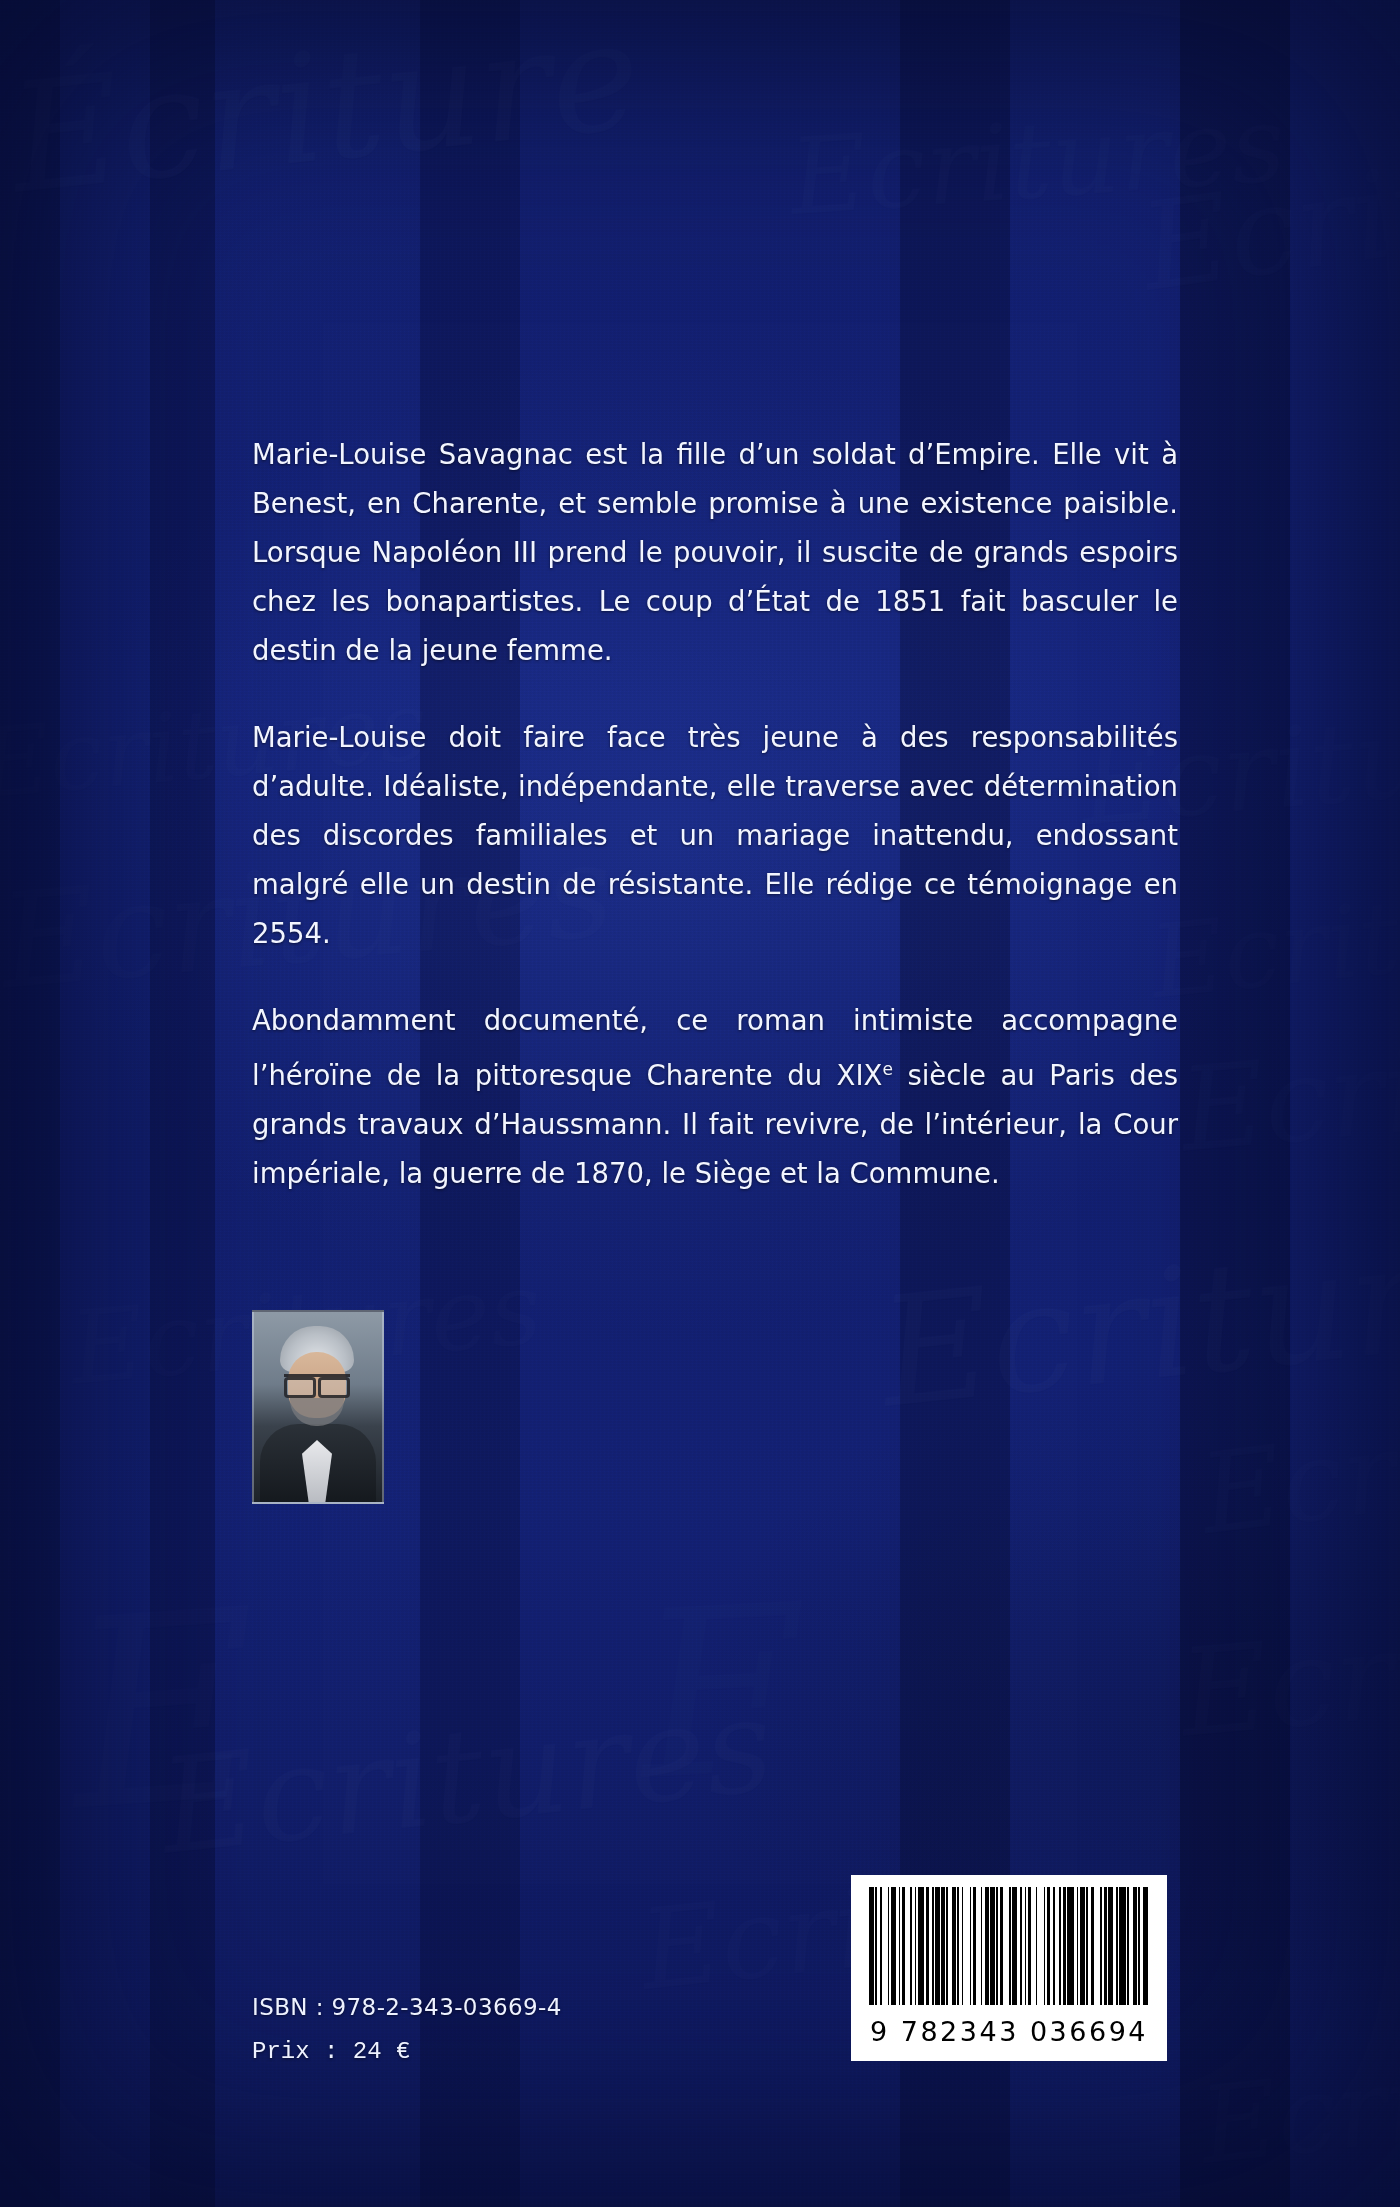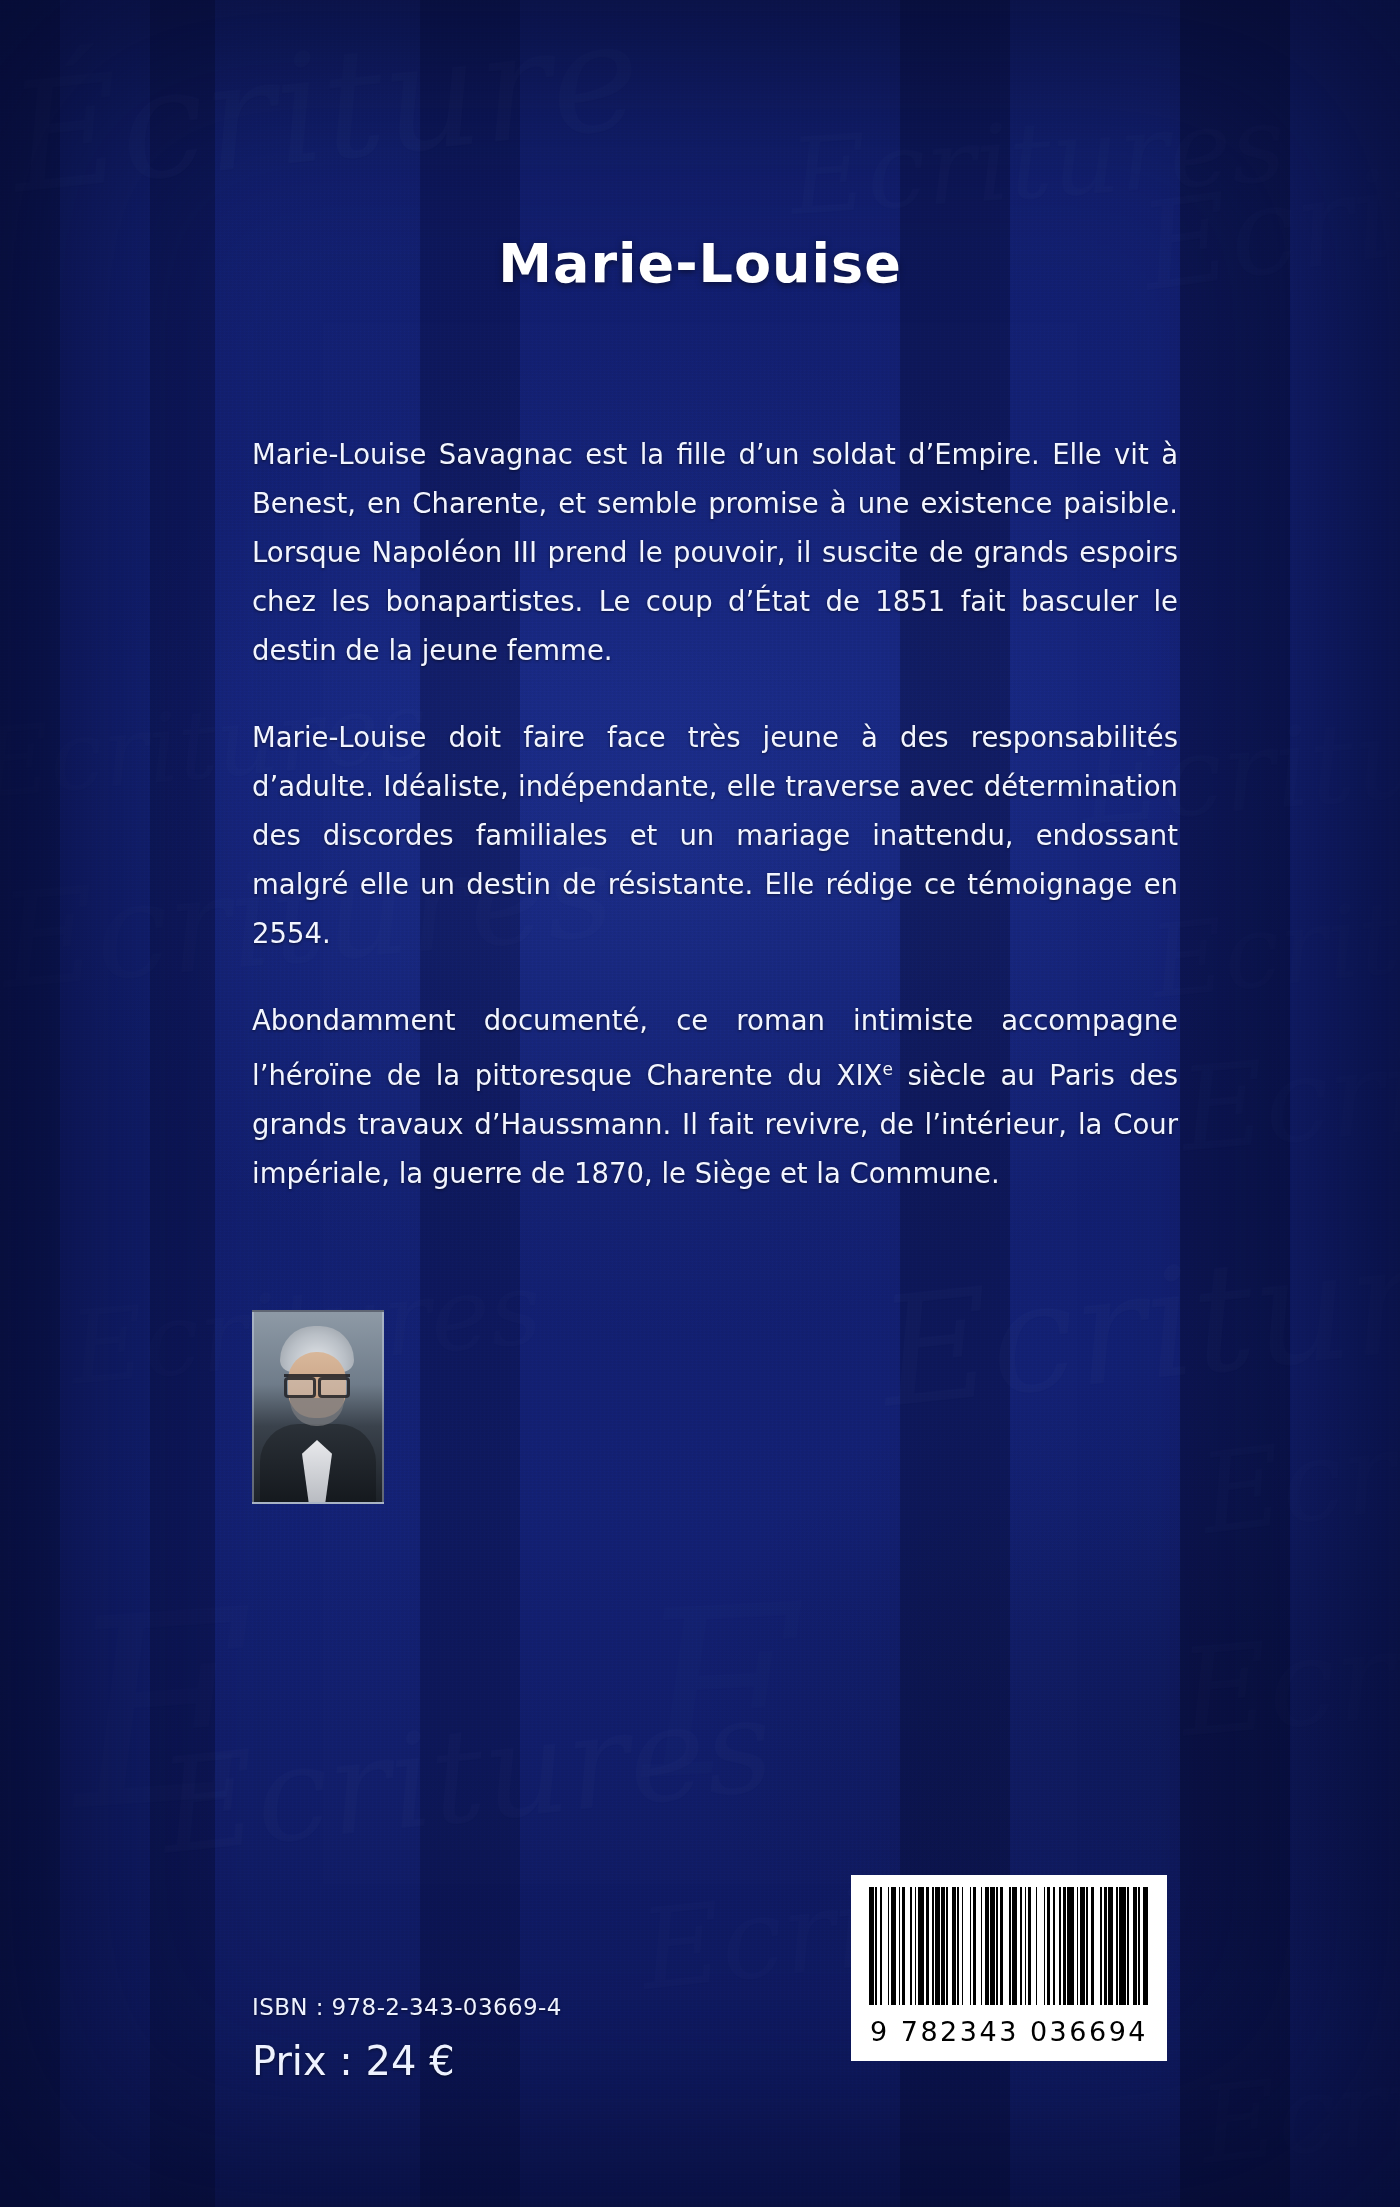--- a/index.html
+++ b/index.html
@@ -186,21 +186,21 @@
 
   .isbn-block {
     position: absolute;
     left: 252px;
     top: 1994px;
     color: #eef2ff;
     font-family: "DejaVu Sans", sans-serif;
     text-shadow: 0 1px 3px rgba(0,0,0,0.55);
   }
   .isbn-line { font-size: 23px; letter-spacing: 0.4px; }
-  .price-line { font-size: 40px; margin-top: 18px; }
+  .price-line { font-size: 24px; margin-top: 18px; font-family: Liberation Mono, monospace; }
 
   .barcode {
     position: absolute;
     left: 851px;
     top: 1875px;
     width: 316px;
     height: 186px;
     background: #ffffff;
     padding: 0;
     box-sizing: border-box;
@@ -252,21 +252,20 @@
       <div class="wm-word" style="left: 1180px; top: 1600px; font-size: 120px; opacity: 0.18; transform: rotate(-5deg);">Ecritures</div>
       <div class="wm-word" style="left: 1200px; top: 2040px; font-size: 105px; opacity: 0.18; transform: rotate(-6deg);">Ecritures</div>
       <div class="wm-word" style="left: 70px; top: 1560px; font-size: 260px; opacity: 0.16; transform: rotate(-4deg);">E</div>
       <div class="wm-word" style="left: 640px; top: 1560px; font-size: 230px; opacity: 0.14; transform: rotate(-3deg);">F</div>
     </div>
   <div class="noise"></div>
   <div class="vignette"></div>
 
   <div class="content">
 
-    <div class="title">Marie-Louise</div>
 
     <div class="blurb">
       <p>Marie-Louise Savagnac est la fille d’un soldat d’Empire. Elle vit à Benest, en Charente, et semble promise à une existence paisible. Lorsque Napoléon III prend le pouvoir, il suscite de grands espoirs chez les bonapartistes. Le coup d’État de 1851 fait basculer le destin de la jeune femme.</p>
       <p>Marie-Louise doit faire face très jeune à des responsabilités d’adulte. Idéaliste, indépendante, elle traverse avec détermination des discordes familiales et un mariage inattendu, endossant malgré elle un destin de résistante. Elle rédige ce témoignage en 2554.</p>
       <p id="p3">Abondamment documenté, ce roman intimiste accompagne l’héroïne de la pittoresque Charente du XIX<sup class="ord">e</sup> siècle au Paris des grands travaux d’Haussmann. Il fait revivre, de l’intérieur, la Cour impériale, la guerre de 1870, le Siège et la Commune.</p>
     </div>
 
     <div class="author-block">
       <div class="author-photo">
         <div class="ap-body"></div>

